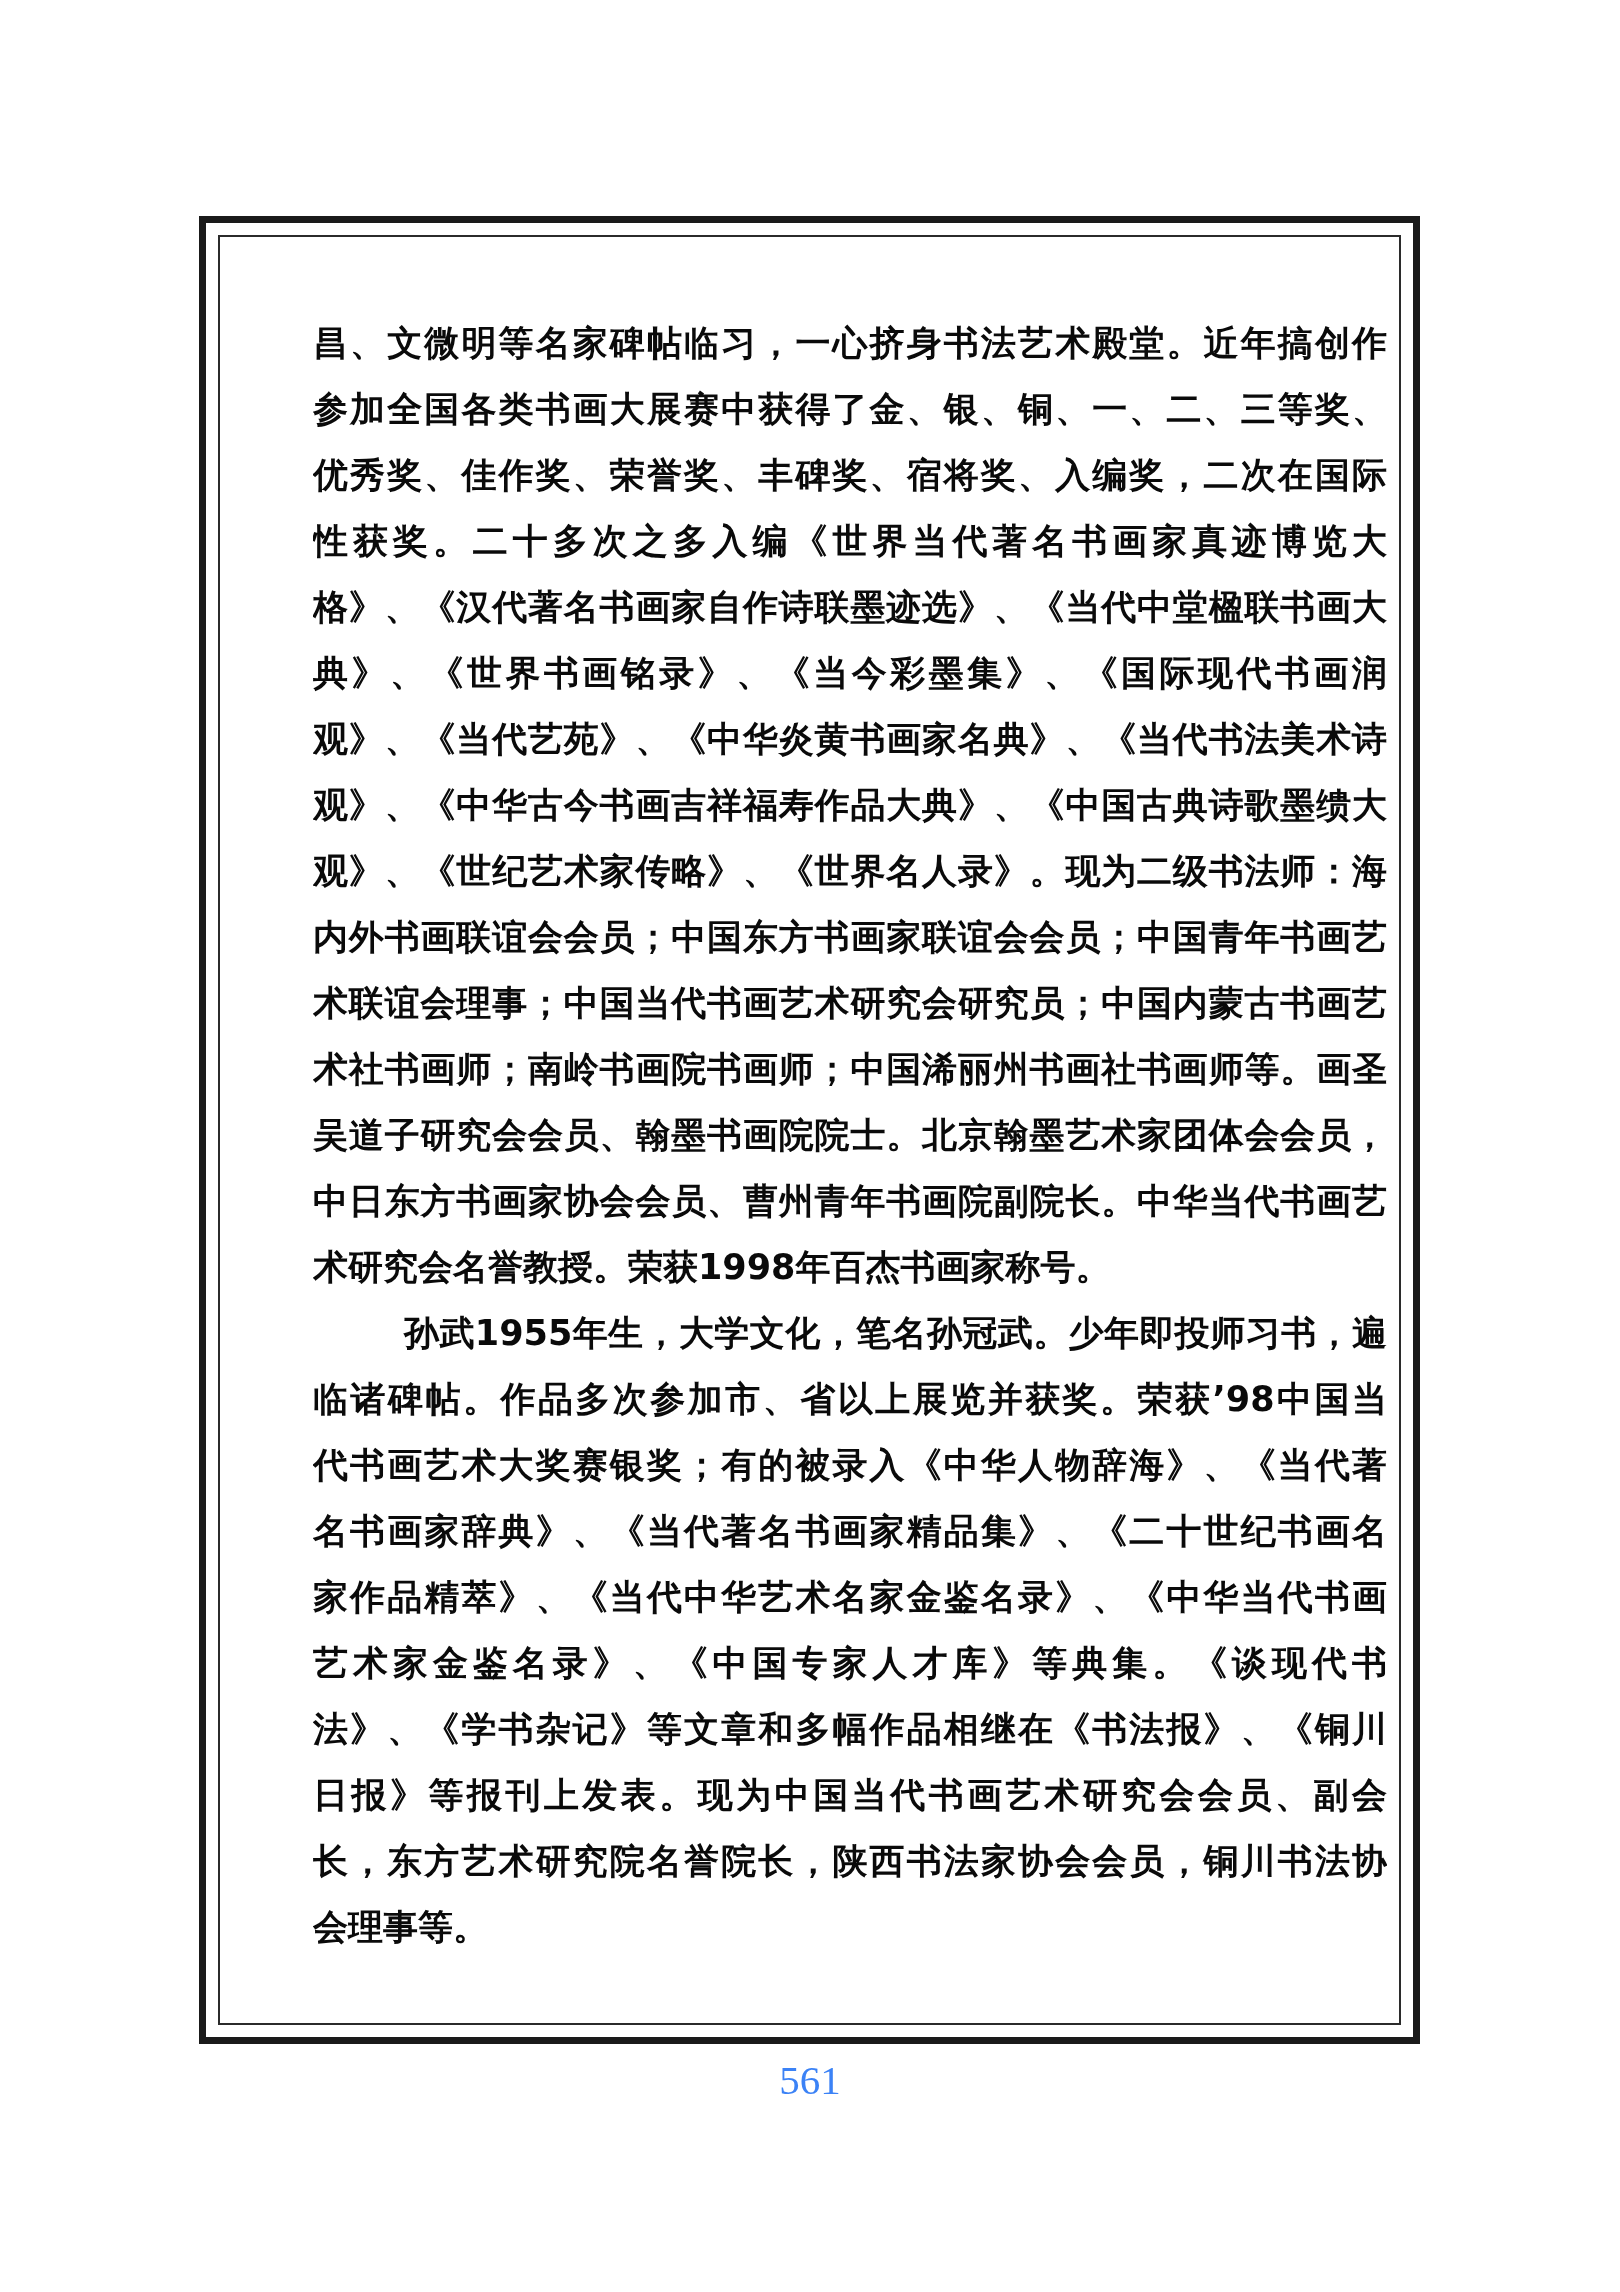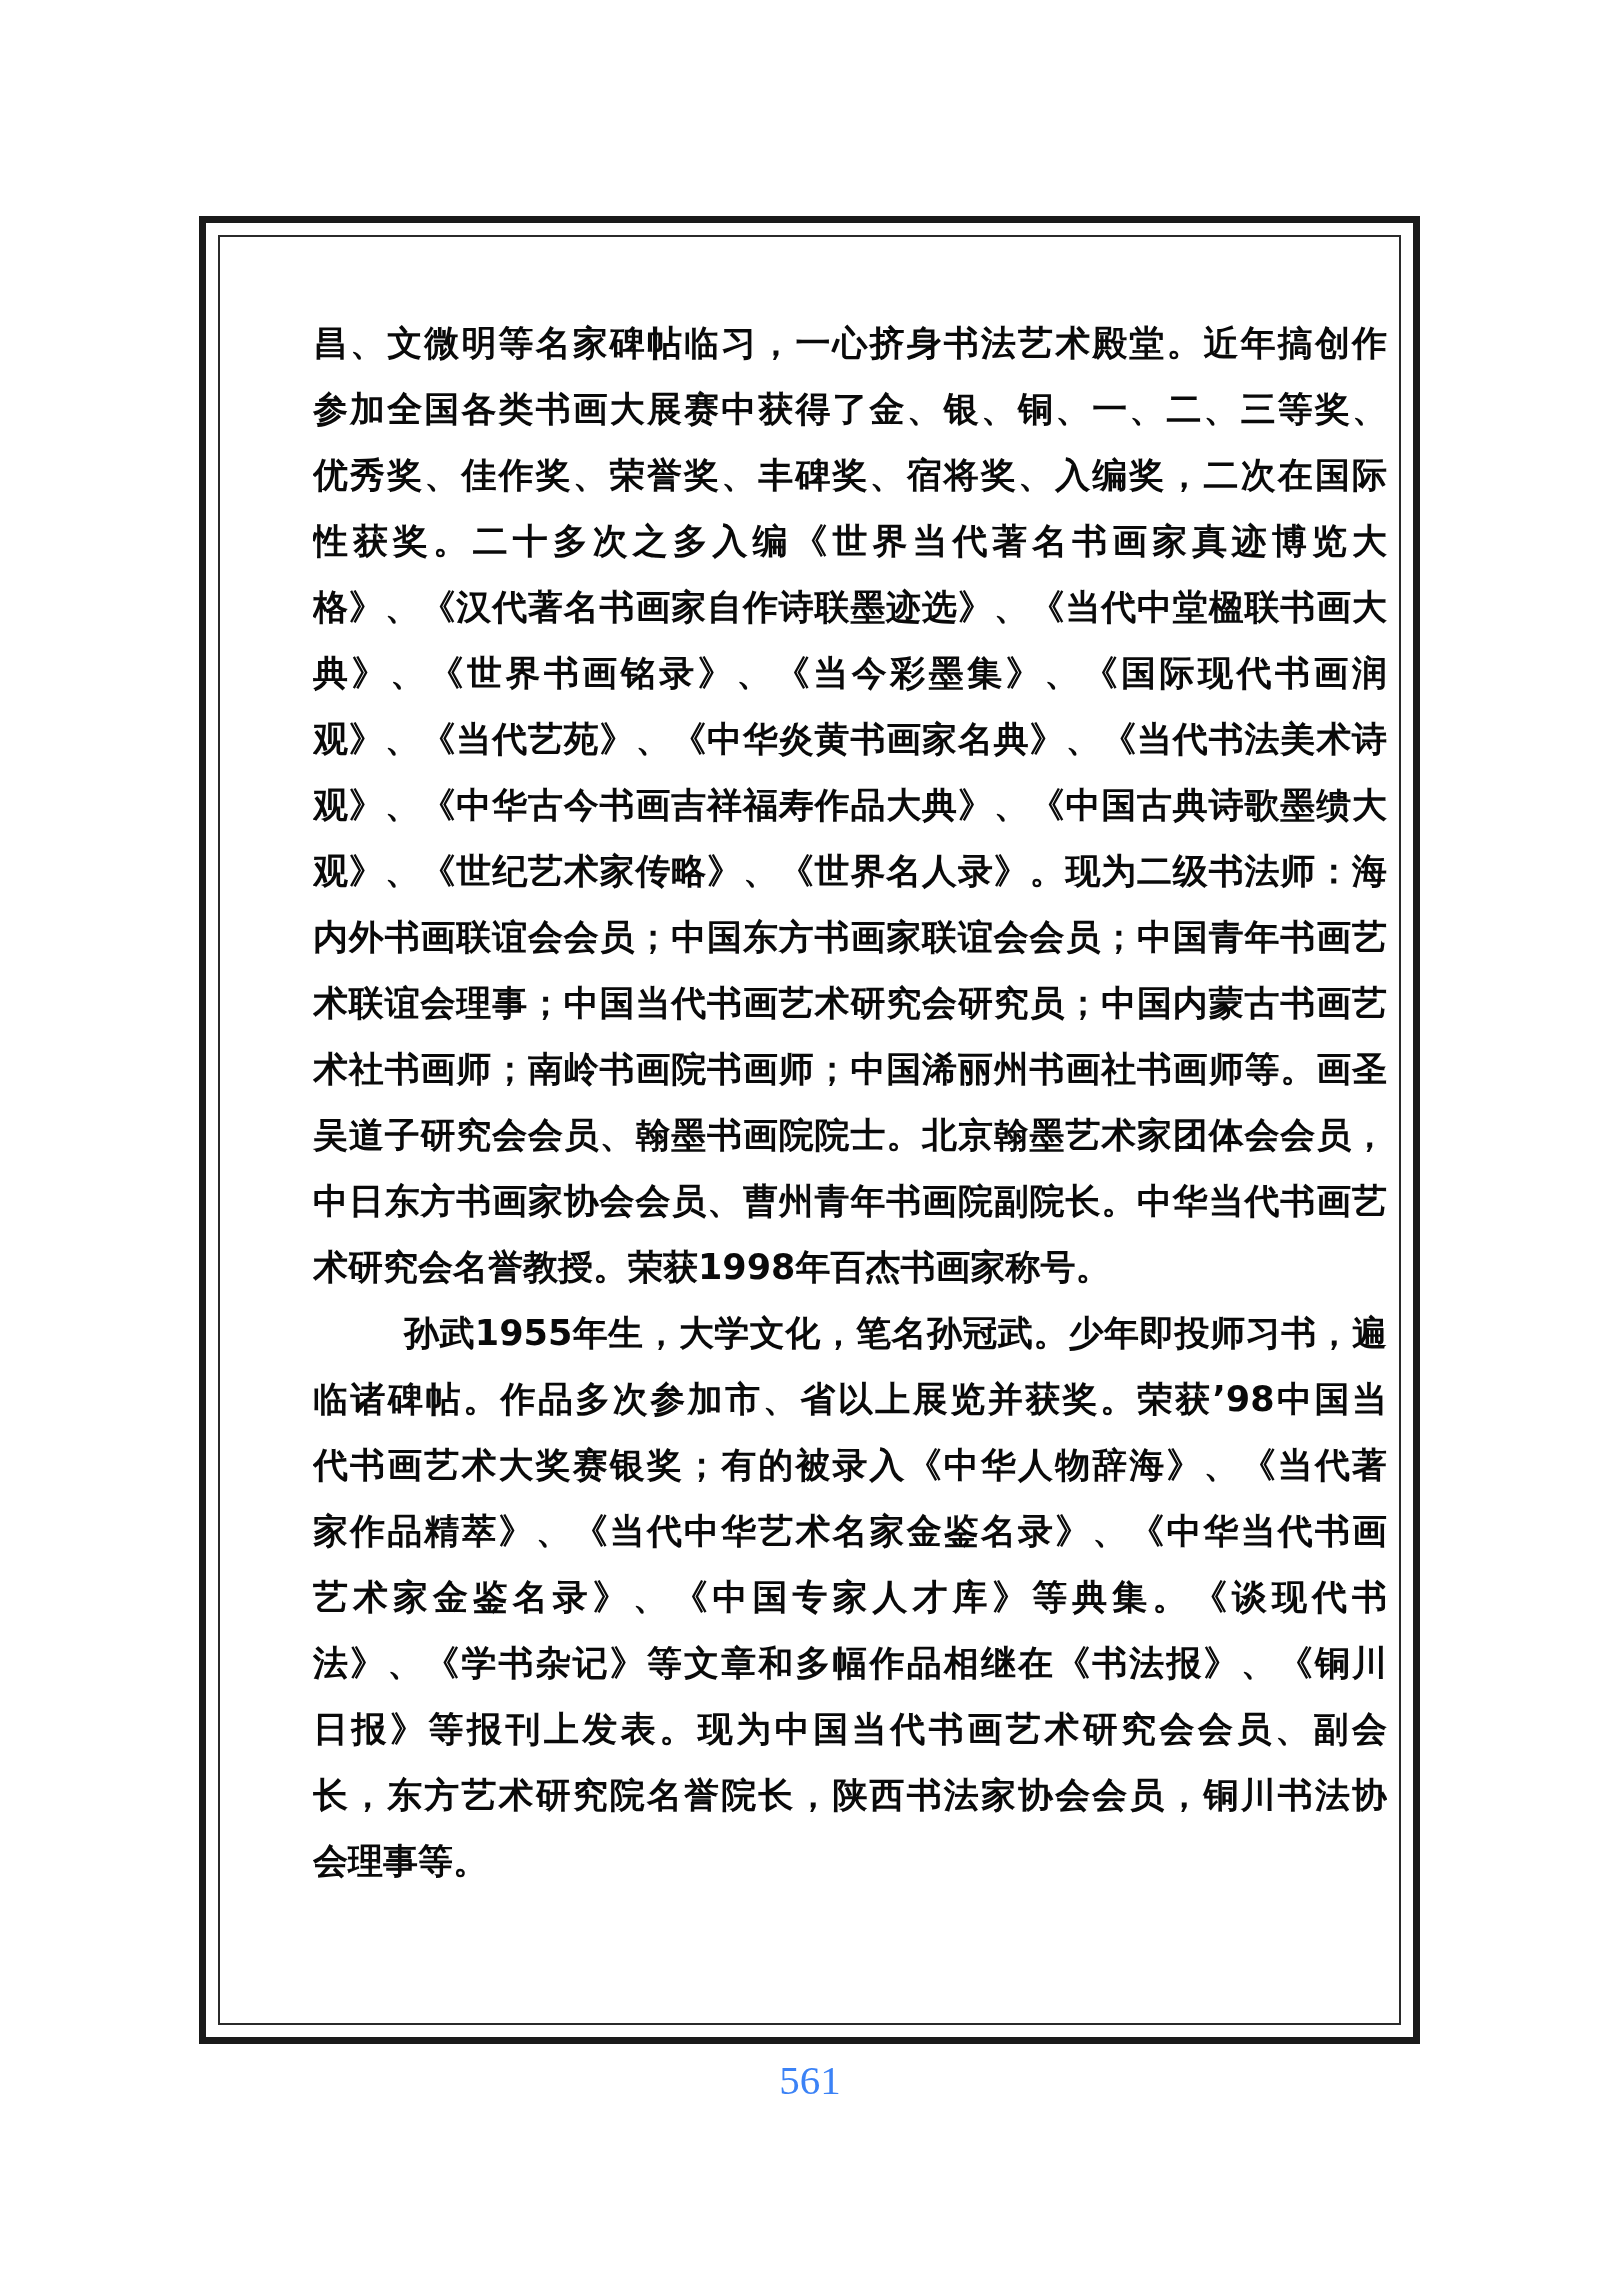--- a/index.html
+++ b/index.html
@@ -87,20 +87,21 @@
       <div class="line">观》、《世纪艺术家传略》、《世界名人录》。现为二级书法师：海</div>
       <div class="line">内外书画联谊会会员；中国东方书画家联谊会会员；中国青年书画艺</div>
       <div class="line">术联谊会理事；中国当代书画艺术研究会研究员；中国内蒙古书画艺</div>
       <div class="line">术社书画师；南岭书画院书画师；中国浠丽州书画社书画师等。画圣</div>
       <div class="line">吴道子研究会会员、翰墨书画院院士。北京翰墨艺术家团体会会员，</div>
       <div class="line">中日东方书画家协会会员、曹州青年书画院副院长。中华当代书画艺</div>
       <div class="line last">术研究会名誉教授。荣获1998年百杰书画家称号。</div>
       <div class="line indent">孙武1955年生，大学文化，笔名孙冠武。少年即投师习书，遍</div>
       <div class="line">临诸碑帖。作品多次参加市、省以上展览并获奖。荣获’98中国当</div>
       <div class="line">代书画艺术大奖赛银奖；有的被录入《中华人物辞海》、《当代著</div>
+      <div class="line">名书画家辞典》、《当代著名书画家精品集》、《二十世纪书画名</div>
       <div class="line">家作品精萃》、《当代中华艺术名家金鉴名录》、《中华当代书画</div>
       <div class="line">艺术家金鉴名录》、《中国专家人才库》等典集。《谈现代书</div>
       <div class="line">法》、《学书杂记》等文章和多幅作品相继在《书法报》、《铜川</div>
       <div class="line">日报》等报刊上发表。现为中国当代书画艺术研究会会员、副会</div>
       <div class="line">长，东方艺术研究院名誉院长，陕西书法家协会会员，铜川书法协</div>
       <div class="line last">会理事等。</div>
     </div>
   <div class="page-number">561</div>
 </div>
 

